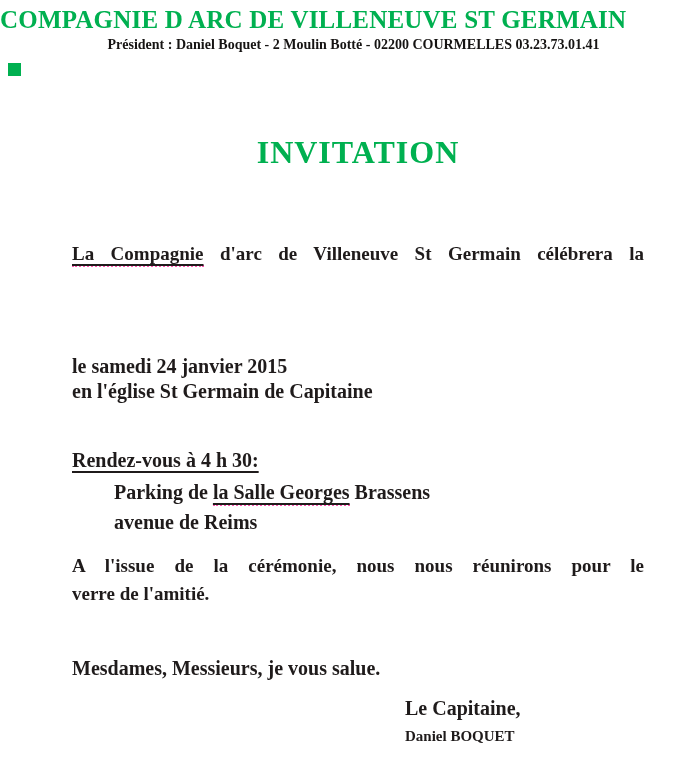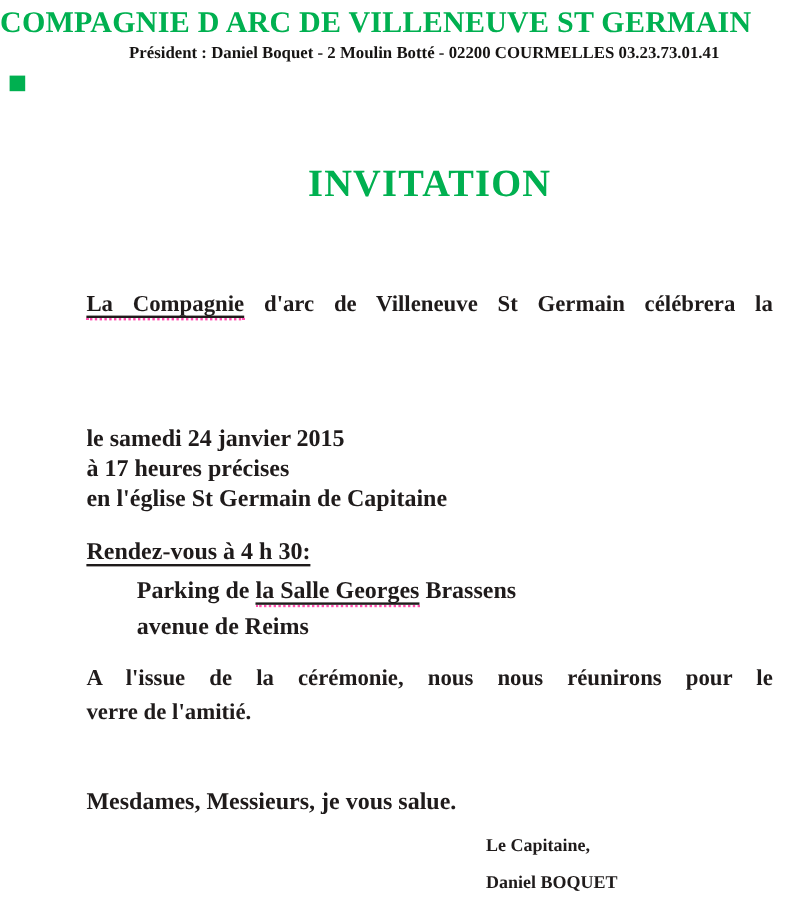--- a/index.html
+++ b/index.html
@@ -54,21 +54,21 @@
 
   .rendezvous { top: 446px; }
 
   .parking { top: 478px; left: 114px; width: 530px; }
   .avenue  { top: 508px; left: 114px; width: 530px; }
 
   .ceremony { top: 552px; font-size: 19px; }
 
   .salutation { top: 654px; }
 
-  .sig-role { top: 697px; left: 405px; font-size: 15px; }
+  .sig-role { top: 697px; left: 405px; font-size: 20px; }
   .sig-name { top: 728px; left: 405px; font-size: 15px; }
 
   .u {
     text-decoration: underline;
     text-decoration-thickness: 2px;
     text-underline-offset: 4px;
   }
   .spell {
     border-bottom: 2px dotted #ff4fae;
     padding-bottom: 1px;
@@ -86,21 +86,20 @@
   <div class="abs marker"></div>
 
   <div class="abs invitation">INVITATION</div>
 
   <div class="abs block announce">
     <div class="jline"><span class="u spell">La Compagnie</span><span> d'arc de Villeneuve St Germain célébrera la</span></div>
   </div>
 
   <div class="abs block schedule">
     <div>le samedi 24 janvier 2015</div>
-    <div>à 17 heures précises</div>
     <div>en l'église St Germain de Capitaine</div>
   </div>
 
   <div class="abs block rendezvous"><span class="u">Rendez-vous à 4 h 30:</span></div>
 
   <div class="abs block avenue">avenue de Reims</div>
 
   <div class="abs block parking"><span>Parking de </span><span class="u spell">la Salle Georges</span><span> Brassens</span></div>
 
   <div class="abs block salutation">Mesdames, Messieurs, je vous salue.</div>

